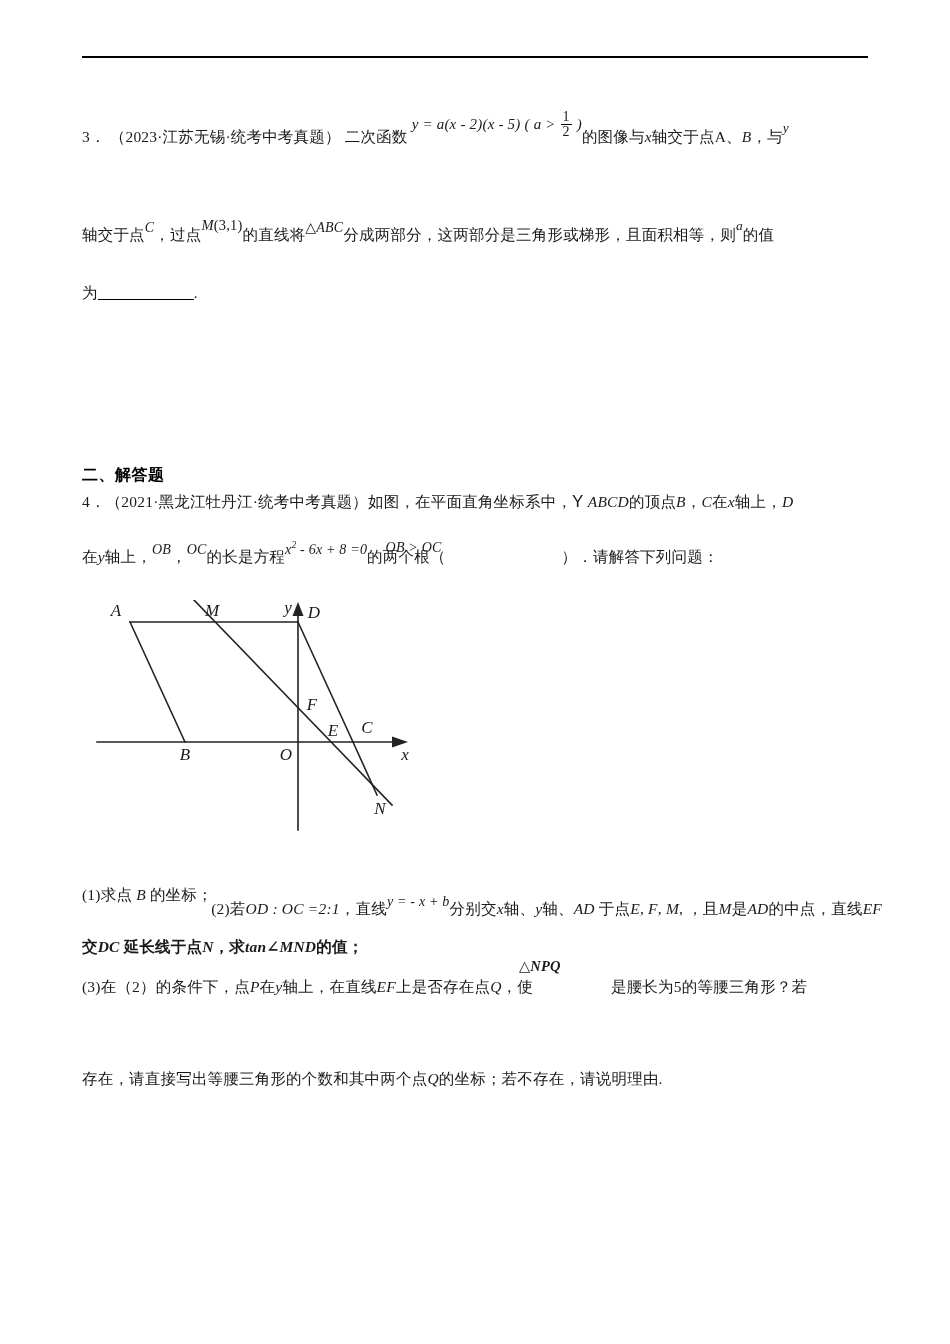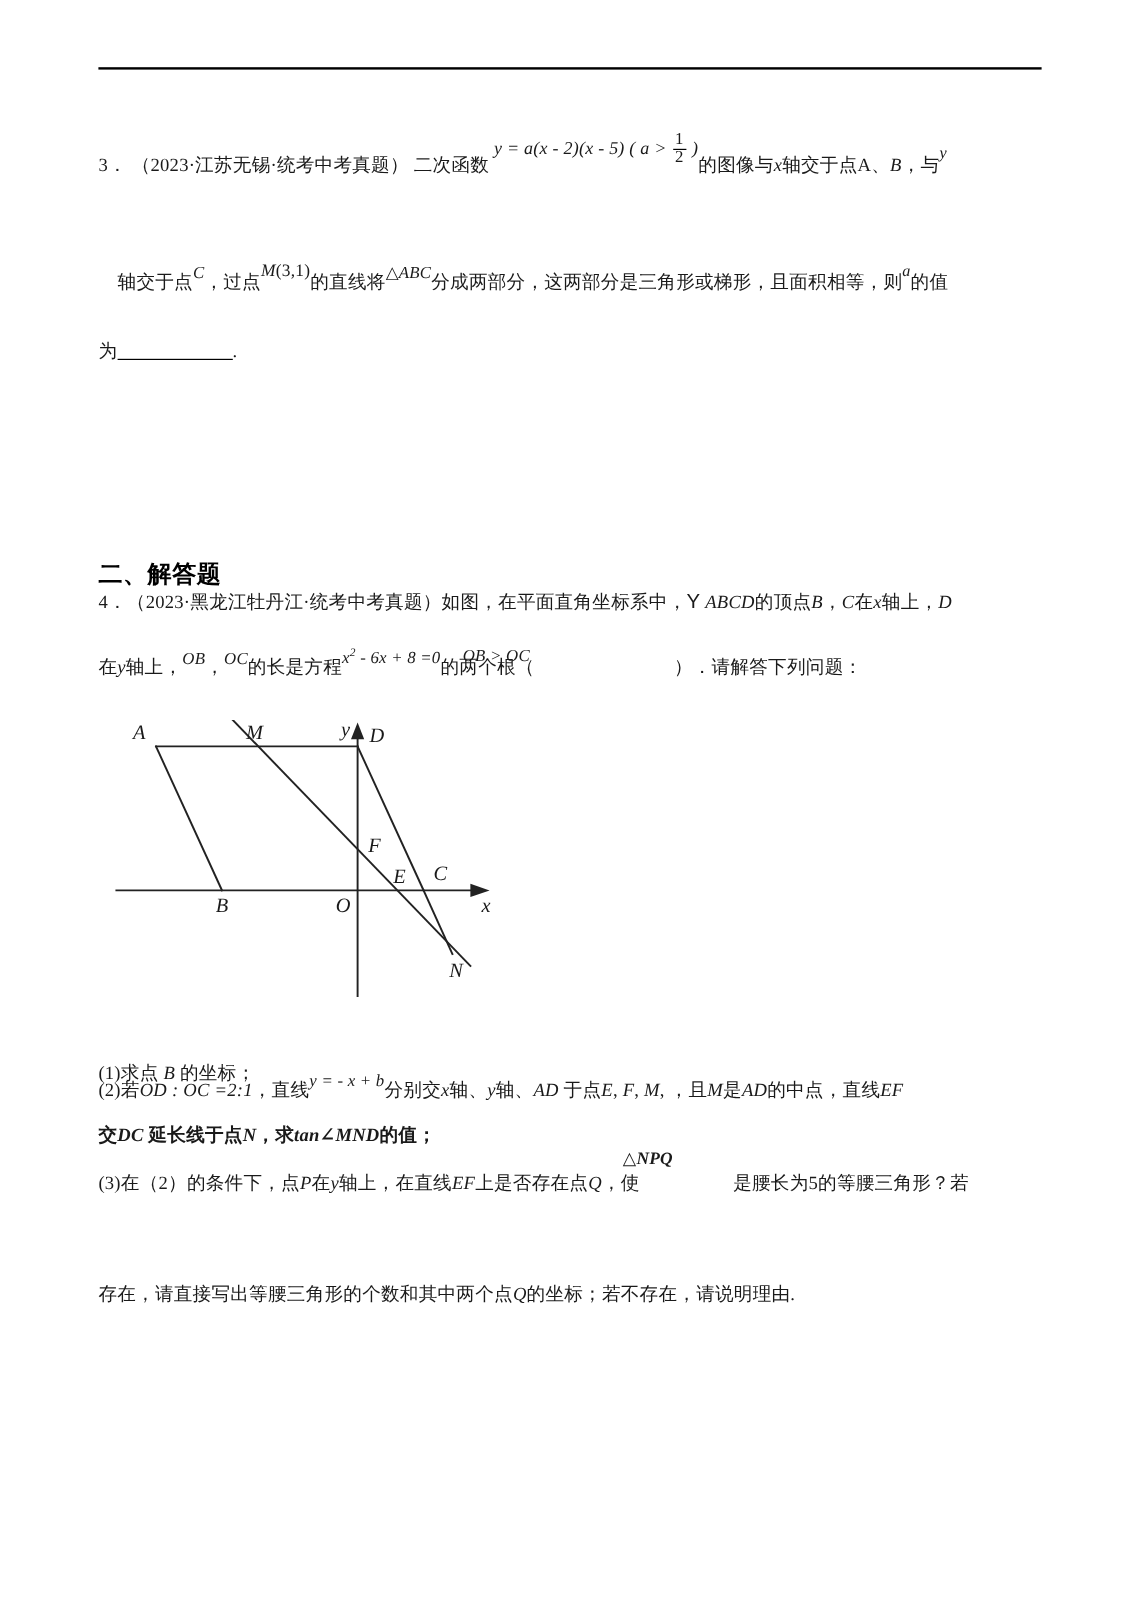--- a/index.html
+++ b/index.html
@@ -113,44 +113,44 @@
     display: inline-block;
     width: 78px;
   }
   .gap-blank-sm {
     display: inline-block;
     width: 58px;
   }
 
   .section-heading {
     font-weight: bold;
-    font-size: 20px;
+    font-size: 16px;
     font-family: "Liberation Sans", sans-serif;
     letter-spacing: 0.5px;
   }
 
   
   .sp-q3a { position: absolute; left: 0; top: 0; width: 790px; }
-  .sp-q3b { position: absolute; left: 16px; top: 98px; width: 790px; }
+  .sp-q3b { position: absolute; left: 0; top: 98px; width: 790px; }
   .sp-q3c { position: absolute; left: 0; top: 163px; width: 790px; }
 
   .blk-heading { position: absolute; left: 0; top: 345px; }
   .blk-q4a { position: absolute; left: 0; top: 372px; width: 800px; }
   .blk-q4b { position: absolute; left: 0; top: 428px; width: 800px; }
 
   .figure-wrap {
     position: absolute;
     left: 10px;
     top: 480px;
     width: 340px;
     height: 260px;
   }
 
   .blk-p1 { position: absolute; left: 0; top: 742px; width: 790px; margin-top: 24px; }
-  .blk-p2 { position: absolute; left: 0; top: 780px; width: 800px; }
+  .blk-p2 { position: absolute; left: 0; top: 780px; width: 800px; text-align: right; }
   .blk-p2b { position: absolute; left: 0; top: 818px; width: 800px; font-weight: bold; }
   .blk-p3 { position: absolute; left: 0; top: 858px; width: 800px; }
   .blk-p3b { position: absolute; left: 0; top: 950px; width: 800px; }
 
   .fig-label {
     font-family: "Liberation Serif", "DejaVu Serif", serif;
     font-style: italic;
     font-size: 17px;
     fill: #1a1a1a;
   }
@@ -184,21 +184,21 @@
       <span>轴交于点</span><span class="sup-raise">C</span><span>，过点</span><span class="raised-box-sm"><span class="mathi">M</span><span class="mathu">(3,1)</span></span><span>的直线将</span><span class="raised-small">△ABC</span><span>分成两部分，这两部分是三角形或梯形，且面积相等，则</span><span class="sup-raise-sm">a</span><span>的值</span>
     </div>
 
     <div class="qline sp-q3c">
       <span>为</span><span class="fill-blank"></span><span>.</span>
     </div>
 
     <div class="section-heading blk-heading">二、解答题</div>
 
     <div class="qline blk-q4a">
-      <span>4．</span><span>（2023·黑龙江牡丹江·统考中考真题）</span><span>如图，在平面直角坐标系中，</span><span style="font-family:'Liberation Sans',sans-serif;font-size:17px;">Y</span>&nbsp;<span class="mathi">ABCD</span><span>的顶点</span><span class="mathi">B</span><span>，</span><span class="mathi">C</span><span>在</span><span class="mathi">x</span><span>轴上，</span><span class="mathi">D</span>
+      <span>4．</span><span>（2021·黑龙江牡丹江·统考中考真题）</span><span>如图，在平面直角坐标系中，</span><span style="font-family:'Liberation Sans',sans-serif;font-size:17px;">Y</span>&nbsp;<span class="mathi">ABCD</span><span>的顶点</span><span class="mathi">B</span><span>，</span><span class="mathi">C</span><span>在</span><span class="mathi">x</span><span>轴上，</span><span class="mathi">D</span>
     </div>
 
     <div class="qline blk-q4b">
       <span>在</span><span class="mathi">y</span><span>轴上，</span><span class="raised-small">OB</span><span>，</span><span class="raised-small">OC</span><span>的长是方程</span><span class="raised-small"><span class="mathi">x</span><span class="sup2">2</span><span class="mathi"> - 6x + 8 =0</span></span><span>的两个根（</span><span class="gap-blank-sm"></span><span class="raised-small" style="position:absolute;margin-left:-118px;">OB &gt; OC</span><span class="gap-blank-sm"></span><span>）．请解答下列问题：</span>
     </div>
 
     <div class="figure-wrap">
       <svg width="340" height="260" viewBox="0 0 340 260" xmlns="http://www.w3.org/2000/svg">
         <g stroke="#222222" stroke-width="1.6" fill="none" stroke-linecap="square">
 

